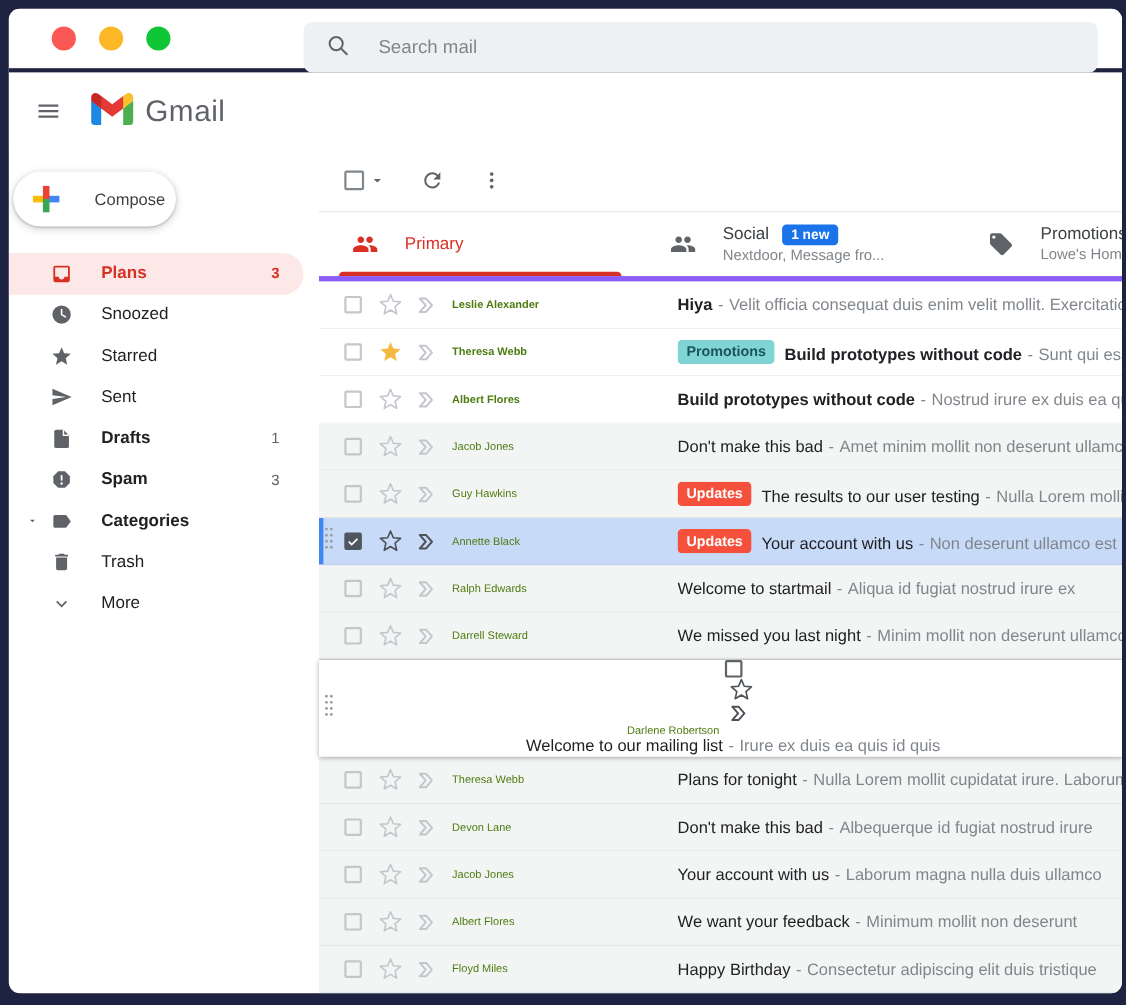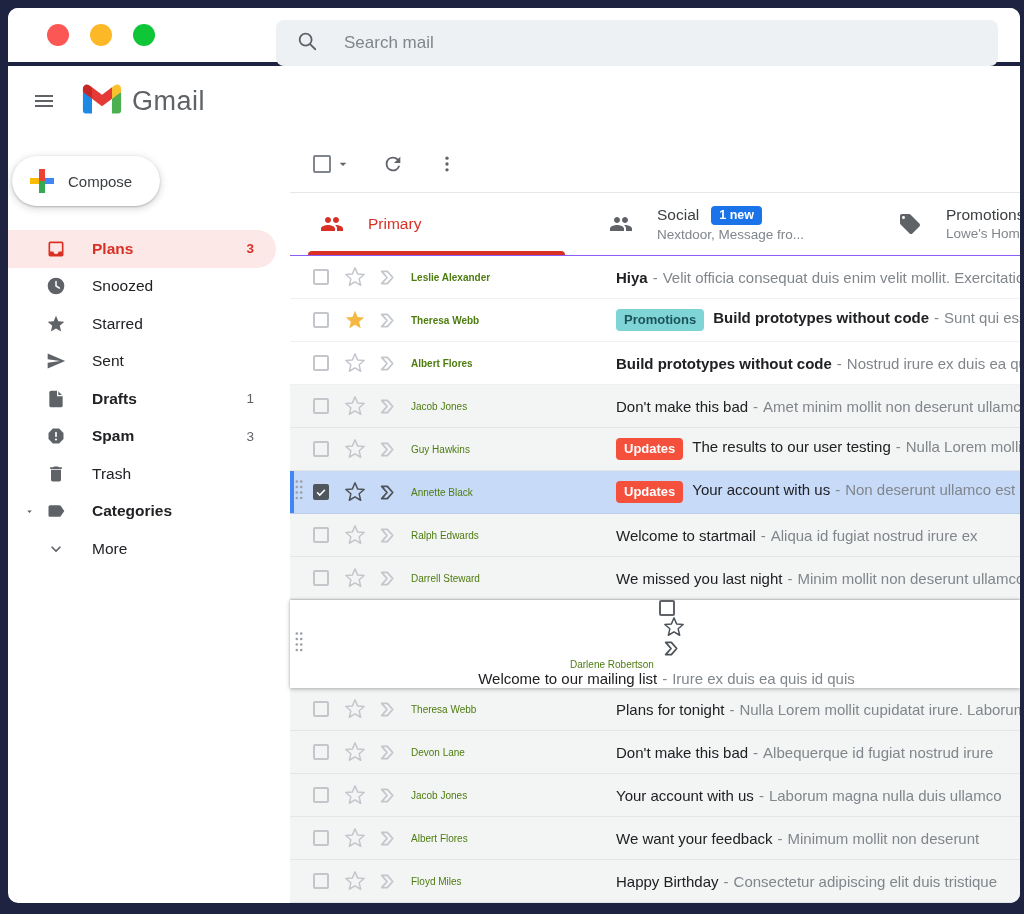--- a/index.html
+++ b/index.html
@@ -22,21 +22,21 @@
   .logo { margin-left:14px; display:flex; align-items:center; }
   .wordmark { font-size:27px; color:#5f6368; margin-left:10px; letter-spacing:.5px; }
   .searchbar { position:absolute; left:268px; top:12px; width:722px; height:46px; background:#eef1f3; border-radius:8px; display:flex; align-items:center; padding-left:20px; }
   .searchbar .ph { margin-left:26px; font-size:17px; color:#80868b; }
 
   
   .main { flex:1; display:flex; min-height:0; position:relative; }
 
   
   .sidebar { width:282px; flex:none; padding-top:20px; }
-  .compose { margin-left:4px; width:148px; height:50px; border:none; background:#fff; border-radius:26px; box-shadow:0 1px 2px rgba(60,64,67,.3), 0 2px 6px 2px rgba(60,64,67,.15); display:flex; align-items:center; padding-left:18px; gap:14px; font-size:15px; color:#3c4043; font-weight:500; cursor:pointer; font-family:inherit; }
+  .compose { margin-left:4px; width:148px; height:50px; border:none; background:#fff; border-radius:26px; box-shadow:0 1px 2px rgba(60,64,67,.3), 0 2px 6px 2px rgba(60,64,67,.15); display:flex; align-items:center; padding-left:18px; gap:32px; font-size:15px; color:#3c4043; font-weight:500; cursor:pointer; font-family:inherit; }
   .plus { position:relative; width:24px; height:24px; flex:none; }
   .plus .h { position:absolute; top:8.8px; left:0; width:24px; height:6.4px; background:linear-gradient(to right,#fbbc05 50%,#4285f4 50%); }
   .plus .v { position:absolute; left:8.8px; top:0; width:6.4px; height:24px; background:linear-gradient(to bottom,#ea4335 50%,#34a853 50%); }
 
   .nav { margin-top:24px; }
   .nav-item { height:37.5px; display:flex; align-items:center; padding-left:14px; margin-right:14px; border-radius:0 19px 19px 0; font-size:15.5px; color:#202124; cursor:pointer; }
   .nav-item .expander-slot { width:14px; height:14px; flex:none; color:#5f6368; display:flex; align-items:center; justify-content:center; }
   .nav-item .nav-icon { width:20px; height:20px; margin-left:10px; flex:none; color:#5f6368; display:flex; align-items:center; justify-content:center; }
   .nav-item .nav-icon svg { width:20px; height:20px; }
   .nav-item .lbl { margin-left:26px; white-space:nowrap; }
@@ -49,21 +49,21 @@
 
   
   .listpane { flex:1; display:flex; flex-direction:column; min-width:0; }
 
   .toolbar { height:57px; flex:none; display:flex; align-items:center; padding-left:23px; border-bottom:1px solid #e4e6e8; }
   .selbox-wrap { display:flex; align-items:center; cursor:pointer; }
   .selbox { width:18px; height:18px; border:2px solid #80868b; border-radius:2px; background:#fff; }
   .selcaret { margin-left:4px; color:#5f6368; display:flex; }
   .tbtn { border:none; background:transparent; margin-left:30px; color:#5f6368; display:flex; align-items:center; justify-content:center; width:24px; height:24px; cursor:pointer; }
 
-  .tabs { height:63px; flex:none; display:flex; border-bottom:1px solid #8b5cf6; }
+  .tabs { height:63px; flex:none; display:flex; border-bottom:5px solid #8b5cf6; }
   .tab { width:289px; flex:none; display:flex; align-items:center; padding-left:30px; gap:24px; position:relative; cursor:pointer; }
   .tab .tab-icon { width:24px; height:24px; color:#5f6368; flex:none; display:flex; }
   .tab .tab-icon svg { width:24px; height:24px; }
   .tab .txt { min-width:0; }
   .tab .row1 { display:flex; align-items:center; }
   .tab .tlabel { font-size:15.5px; font-weight:500; color:#3c4043; }
   .tab .newbadge { margin-left:12px; background:#1a73e8; color:#fff; font-size:12.5px; font-weight:700; padding:2px 8px 3px; border-radius:4px; white-space:nowrap; }
   .tab .subtitle { font-size:13.5px; color:#80868b; margin-top:2px; white-space:nowrap; overflow:hidden; }
   .tab.active .tlabel { color:#d93025; }
   .tab.active .tab-icon { color:#d93025; }
@@ -89,21 +89,21 @@
 
   .star-btn { width:22px; height:22px; flex:none; margin-left:15px; color:#c3c7cc; display:flex; align-items:center; justify-content:center; background:none; border:none; cursor:pointer; }
   .star-btn svg { width:22px; height:22px; }
   .star-btn.starred { color:#f4b942; }
   .imp { width:21px; height:21px; flex:none; margin-left:12px; color:#c3c7cc; display:flex; align-items:center; justify-content:center; }
   .erow.selected .star-btn:not(.starred), .erow.hover .star-btn:not(.starred),
   .erow.selected .imp, .erow.hover .imp { color:#4c5257; }
 
   .sender { width:205px; flex:none; margin-left:12px; font-size:10px; white-space:nowrap; overflow:hidden; color:#4d7c0f; }
   .erow.unread .sender { font-weight:700; }
-  .content { flex:1; min-width:0; display:flex; align-items:flex-start; white-space:nowrap; overflow:hidden; font-size:15px; }
+  .content { flex:1; min-width:0; display:flex; align-items:flex-end; white-space:nowrap; overflow:hidden; font-size:15px; }
   .badge { flex:none; margin-right:9px; padding:3px 8px 4px; border-radius:4px; font-size:13px; font-weight:700; display:none; }
   .badge.updates { display:inline-block; background:#f4503c; color:#fff; }
   .badge.promotions { display:inline-block; background:#7fd4d6; color:#1c5359; }
   .subject { color:#202124; }
   .erow.unread .subject { font-weight:700; }
   .sep { color:#80868b; margin:0 5px; }
   .snippet { color:#80868b; overflow:hidden; }
 </style>
 </head>
 <body>
@@ -221,43 +221,43 @@
               <svg viewBox="0 0 24 24">
                 <path fill="currentColor" d="M15.73 3H8.27L3 8.27v7.46L8.27 21h7.46L21 15.73V8.27L15.73 3z"></path>
                 <rect x="11" y="7" width="2" height="6.2" rx="1" fill="#fff"></rect>
                 <circle cx="12" cy="16.2" r="1.3" fill="#fff"></circle>
               </svg>
             </span>
     <span class="lbl">Spam</span>
     <span class="count">3</span>
   </div>
 
-  <div class="nav-item">
-    <span class="expander-slot"></span>
-    <span class="nav-icon">
-              <svg viewBox="0 0 24 24">
-                <path fill="currentColor" d="M6 19a2 2 0 0 0 2 2h8a2 2 0 0 0 2-2V7H6v12zM19 4h-3.5l-1-1h-5l-1 1H5v2h14V4z"></path>
-              </svg>
-            </span>
-    <span class="lbl">Trash</span>
-    <span class="count"></span>
-  </div>
-
   <div class="nav-item bold">
     <span class="expander-slot">
               <svg width="11" height="11" viewBox="0 0 24 24">
                 <path fill="currentColor" d="M7 10l5 5 5-5z"></path>
               </svg>
             </span>
     <span class="nav-icon">
               <svg viewBox="0 0 24 24">
                 <path fill="currentColor" d="M17.63 5.84C17.27 5.33 16.67 5 16 5L5 5.01C3.9 5.01 3 5.9 3 7v10c0 1.1.9 1.99 2 1.99L16 19c.67 0 1.27-.33 1.63-.84L22 12l-4.37-6.16z"></path>
               </svg>
             </span>
     <span class="lbl">Categories</span>
+    <span class="count"></span>
+  </div>
+
+  <div class="nav-item">
+    <span class="expander-slot"></span>
+    <span class="nav-icon">
+              <svg viewBox="0 0 24 24">
+                <path fill="currentColor" d="M6 19a2 2 0 0 0 2 2h8a2 2 0 0 0 2-2V7H6v12zM19 4h-3.5l-1-1h-5l-1 1H5v2h14V4z"></path>
+              </svg>
+            </span>
+    <span class="lbl">Trash</span>
     <span class="count"></span>
   </div>
 
   <div class="nav-item">
     <span class="expander-slot"></span>
     <span class="nav-icon">
               <svg viewBox="0 0 24 24">
                 <path fill="currentColor" d="M16.59 8.59 12 13.17 7.41 8.59 6 10l6 6 6-6z"></path>
               </svg>
             </span>

